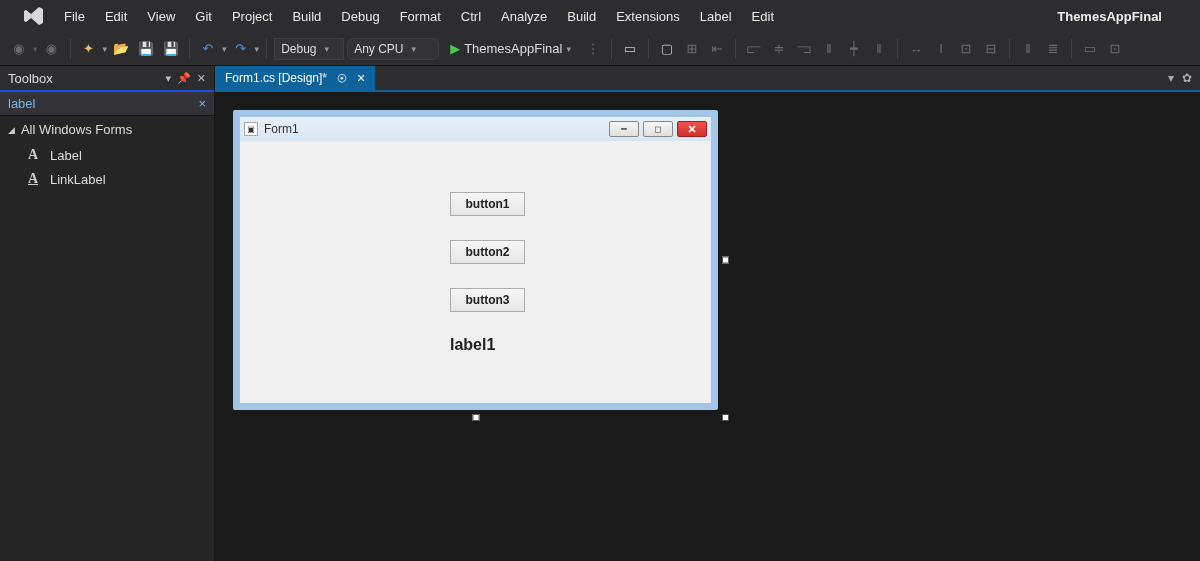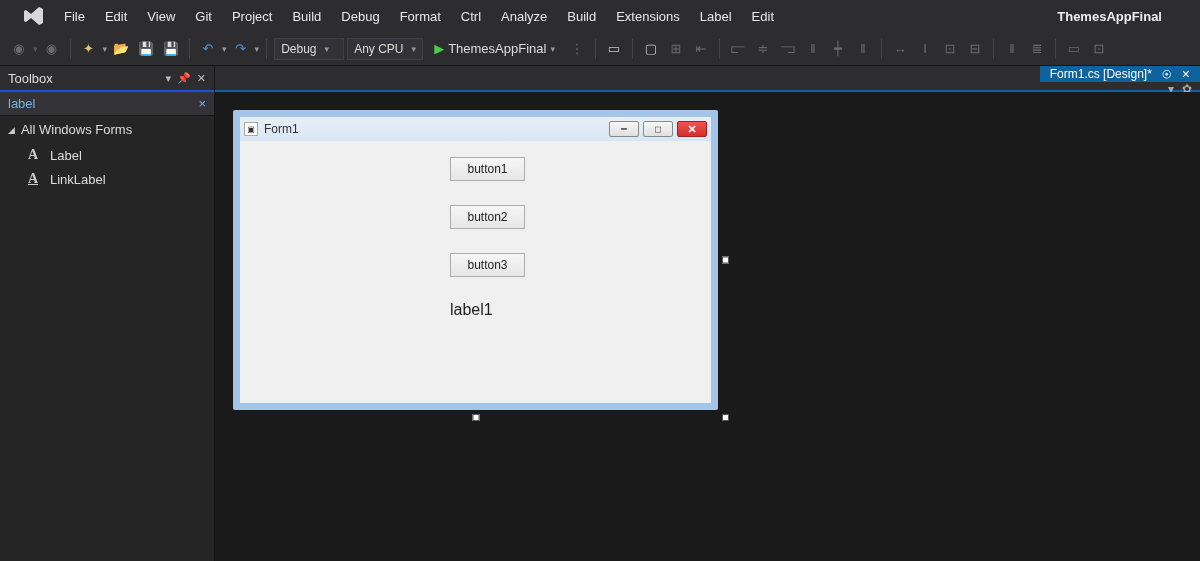--- a/index.html
+++ b/index.html
@@ -36,38 +36,38 @@
 .toolbox-search span { color: #77b3e0; font-size: 13px; }
 .toolbox-search .x { color: #77b3e0; cursor: pointer; }
 .toolbox-group { padding: 6px 8px; display: flex; align-items: center; gap: 6px; color: #ddd; }
 .toolbox-group .tri { font-size: 9px; color: #ccc; }
 .toolbox-item { padding: 4px 10px 4px 26px; display: flex; align-items: center; gap: 10px; color: #ddd; cursor: pointer; }
 .item-icon { font-family: "Times New Roman", serif; font-weight: bold; font-size: 14px; color: #ccc; width: 14px; text-align: center; }
 .item-icon.link { text-decoration: underline; }
 
 
 .editor { flex: 1; background: #1e1e1e; display: flex; flex-direction: column; }
-.tabstrip { height: 26px; background: #2d2d30; border-bottom: 2px solid #0e639c; display: flex; align-items: flex-end; flex-direction: column; }
+.tabstrip { height: 26px; background: #2d2d30; border-bottom: 2px solid #0e639c; display: flex; align-items: flex-end; }
 .tab { height: 24px; background: #0e639c; color: #fff; display: flex; align-items: center; padding: 0 10px; gap: 10px; font-size: 12px; }
 .tab .pin { font-size: 10px; opacity: 0.85; }
 .tab .close { font-size: 14px; cursor: pointer; }
 .tabstrip-right { margin-left: auto; display: flex; align-items: center; gap: 8px; padding-right: 8px; color: #aaa; height: 24px; }
 .tabstrip-right span { cursor: pointer; font-size: 12px; }
 
 .design-surface { flex: 1; background: #1a1a1a; position: relative; padding: 18px; }
 
 
 .form-wrap { position: relative; width: 485px; height: 300px; }
 .form { position: absolute; inset: 0; background: #f0f0f0; border: 7px solid #a2c5e8; border-radius: 2px; }
 .form-titlebar { height: 24px; display: flex; align-items: center; padding: 0 4px; font-size: 12px; color: #333; background: linear-gradient(#e8f0f8, #d8e6f4); }
 .form-titlebar .ficon { width: 14px; height: 14px; margin-right: 6px; display: flex; align-items: center; justify-content: center; background: #fff; border: 1px solid #aaa; font-size: 8px; }
 .win-btns { margin-left: auto; display: flex; gap: 4px; }
 .win-btn { width: 30px; height: 16px; border: 1px solid #888; border-radius: 2px; background: linear-gradient(#f8f8f8,#dedede); display: flex; align-items: center; justify-content: center; font-size: 9px; color: #444; cursor: pointer; }
 .win-btn.close { background: linear-gradient(#ef5350,#d32f2f); color: #fff; border-color: #a02020; font-size: 11px; font-weight: bold; }
-.form-body { background: #f0f0f0; padding-top: 16px; padding-left: 210px; position: relative; height: calc(100% - 24px); }
+.form-body { background: #f0f0f0; padding-top: 51px; padding-left: 210px; position: relative; height: calc(100% - 24px); font-weight: bold; }
 .wf-btn { width: 75px; height: 24px; background: linear-gradient(#f6f6f6,#e6e6e6); border: 1px solid #acacac; font-size: 12px; color: #222; display: flex; align-items: center; justify-content: center; margin-bottom: 24px; cursor: pointer; }
 .wf-label { font-size: 16px; color: #222; margin-top: 12px; }
 
 
 .handle { position: absolute; width: 7px; height: 7px; background: #fff; border: 1px solid #555; }
 .handle.e  { right: -11px; top: 50%; transform: translateY(-50%); }
 .handle.s  { bottom: -11px; left: 50%; transform: translateX(-50%); }
 .handle.se { right: -11px; bottom: -11px; }
 </style>
 </head>
@@ -109,21 +109,21 @@
   <div class="tool-sep"></div>
   <div class="tool-btn" style="color:#4a90d9;">↶</div>
   <span style="font-size:9px;color:#999;">▾</span>
   <div class="tool-btn" style="color:#4a90d9;">↷</div>
   <span style="font-size:9px;color:#999;">▾</span>
   <div class="tool-sep"></div>
   <div class="tool-combo" style="width:70px;">
     <span>Debug</span>
       <span class="chev">▾</span>
   </div>
-  <div class="tool-combo" style="width:76px;">
+  <div class="tool-combo" style="width:92px;border-radius:6px;">
     <span>Any CPU</span>
       <span class="chev">▾</span>
   </div>
   <div class="start-btn">
     <span class="play">▶</span>
     <span>ThemesAppFinal</span>
     <span class="chev" style="font-size:9px;color:#999;">▾</span>
   </div>
   <div class="tool-btn dim">⋮</div>
   <div class="tool-sep"></div>

